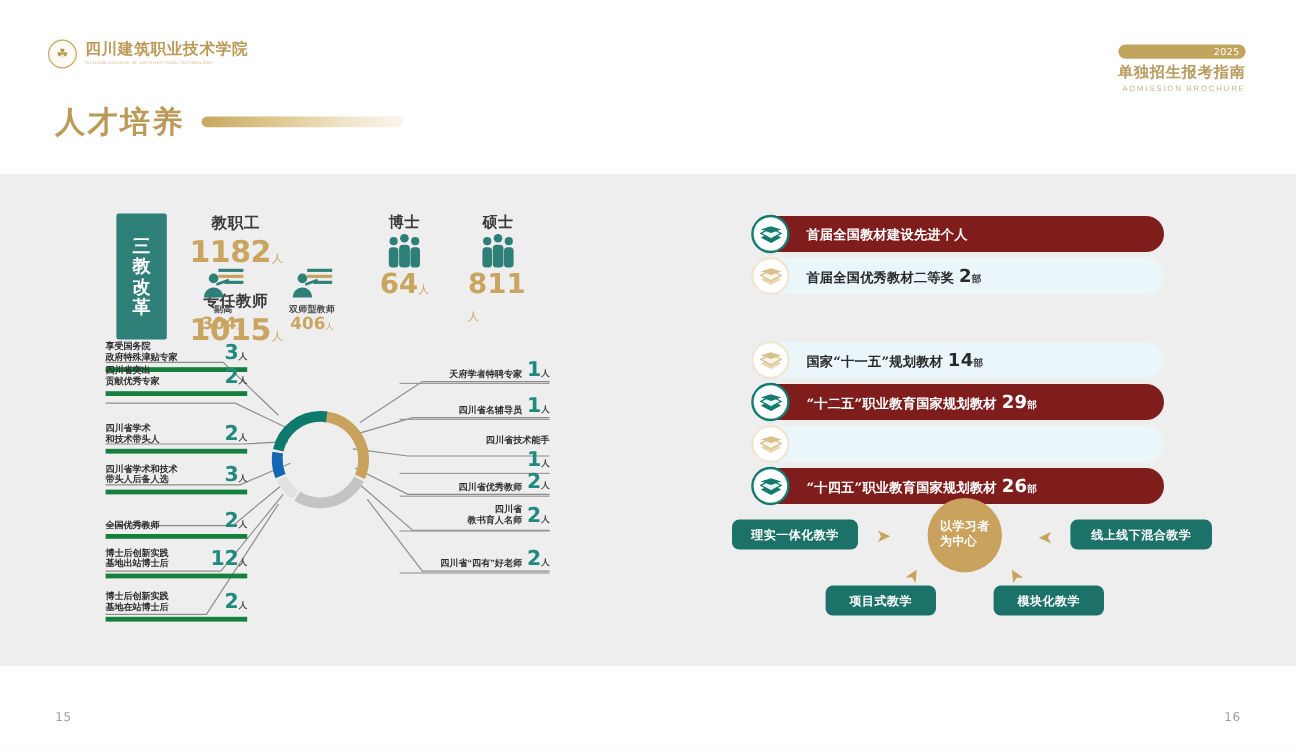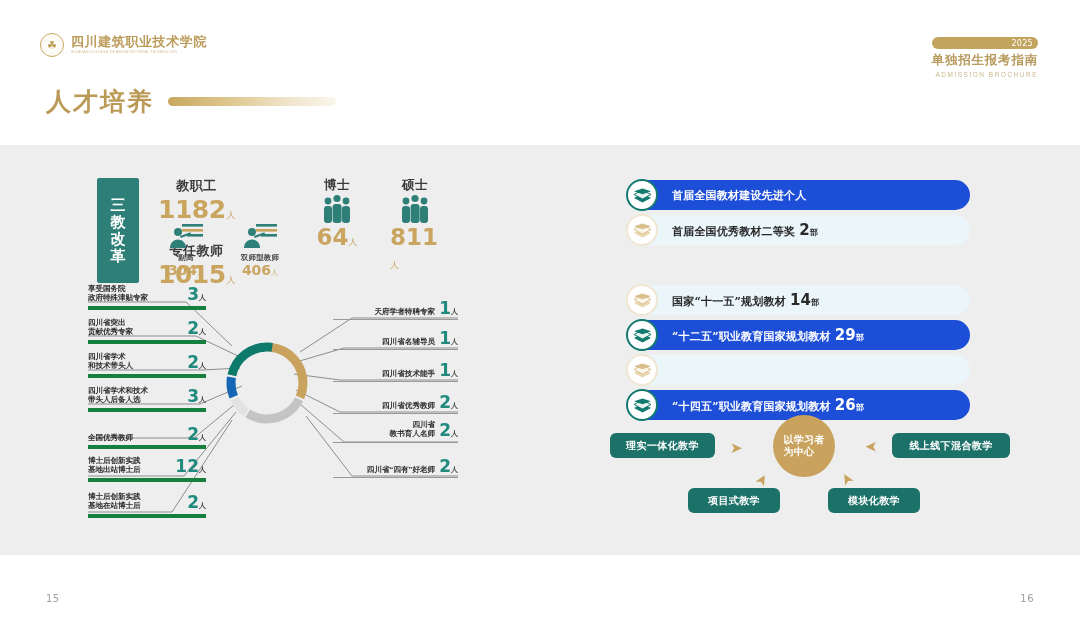--- a/index.html
+++ b/index.html
@@ -102,21 +102,21 @@
   .rl-txt{font-size:7.6px;color:#2f2f2f;font-weight:bold;line-height:1.22;text-align:right;}
   .rl-num{font-size:17px;color:#1f8a7d;font-weight:bold;line-height:.95;
           font-family:"DejaVu Sans",sans-serif;white-space:nowrap;}
   .rl-num .u{font-size:7px;color:#3c3c3c;font-weight:bold;}
 
   
   .right{position:absolute;left:540px;top:0;width:540px;height:410px;}
 
   .book-row{position:absolute;left:92px;height:30px;width:338px;border-radius:15px;
             display:flex;align-items:center;}
-  .book-row.on{background:#1d4ed8;text-align:right;}
+  .book-row.on{background:#7f1d1d;text-align:right;}
   .book-row.off{background:#eaf6fa;}
   .book-ico{position:absolute;left:-6px;top:-1px;width:32px;height:32px;border-radius:50%;
             display:flex;align-items:center;justify-content:center;box-sizing:border-box;}
   .book-ico.dark{background:#fff;border:2px solid #127a6e;}
   .book-ico.light{background:#fff;border:2px solid #f0e6d2;}
   .brow-txt{margin-left:40px;font-size:11px;font-weight:bold;letter-spacing:.2px;
             font-family:"DejaVu Serif","Liberation Serif",serif;}
   .book-row.on .brow-txt{color:#ffffff;}
   .book-row.off .brow-txt{color:#2a2a2a;}
   .brow-txt .big{font-size:15px;font-family:"DejaVu Sans",sans-serif;}
@@ -281,21 +281,21 @@
             <circle r="36" stroke="#e2e2e2" stroke-dasharray="18 208" stroke-dashoffset="-134" transform="rotate(-88)"></circle>
             <circle r="36" stroke="#1566b5" stroke-dasharray="20 206" stroke-dashoffset="-154" transform="rotate(-88)"></circle>
             <circle r="36" stroke="#0d7a6c" stroke-dasharray="54 172" stroke-dashoffset="-176" transform="rotate(-88)"></circle>
           </g>
         </svg>
 
         <div class="ll-item" style="top:-6px;">
           <div class="ll-txt">享受国务院<br>政府特殊津贴专家</div>
           <div class="ll-num"><span>3</span><span class="u">人</span></div>
         </div>
-        <div class="ll-item" style="top:28px;">
+        <div class="ll-item" style="top:14px;">
           <div class="ll-txt">四川省突出<br>贡献优秀专家</div>
           <div class="ll-num"><span>2</span><span class="u">人</span></div>
         </div>
         <div class="ll-item" style="top:62px;">
           <div class="ll-txt">四川省学术<br>和技术带头人</div>
           <div class="ll-num"><span>2</span><span class="u">人</span></div>
         </div>
         <div class="ll-item" style="top:96px;">
           <div class="ll-txt">四川省学术和技术<br>带头人后备人选</div>
           <div class="ll-num"><span>3</span><span class="u">人</span></div>
@@ -314,21 +314,21 @@
         </div>
 
         <div class="rl-item" style="top:10px;">
           <div class="rl-txt">天府学者特聘专家</div>
           <div class="rl-num"><span>1</span><span class="u">人</span></div>
         </div>
         <div class="rl-item" style="top:40px;">
           <div class="rl-txt">四川省名辅导员</div>
           <div class="rl-num"><span>1</span><span class="u">人</span></div>
         </div>
-        <div class="rl-item" style="top:72px;">
+        <div class="rl-item" style="top:72px;flex-direction:column;">
           <div class="rl-txt">四川省技术能手</div>
           <div class="rl-num"><span>1</span><span class="u">人</span></div>
         </div>
         <div class="rl-item" style="top:104px;">
           <div class="rl-txt">四川省优秀教师</div>
           <div class="rl-num"><span>2</span><span class="u">人</span></div>
         </div>
         <div class="rl-item" style="top:130px;">
           <div class="rl-txt">四川省<br>教书育人名师</div>
           <div class="rl-num"><span>2</span><span class="u">人</span></div>

